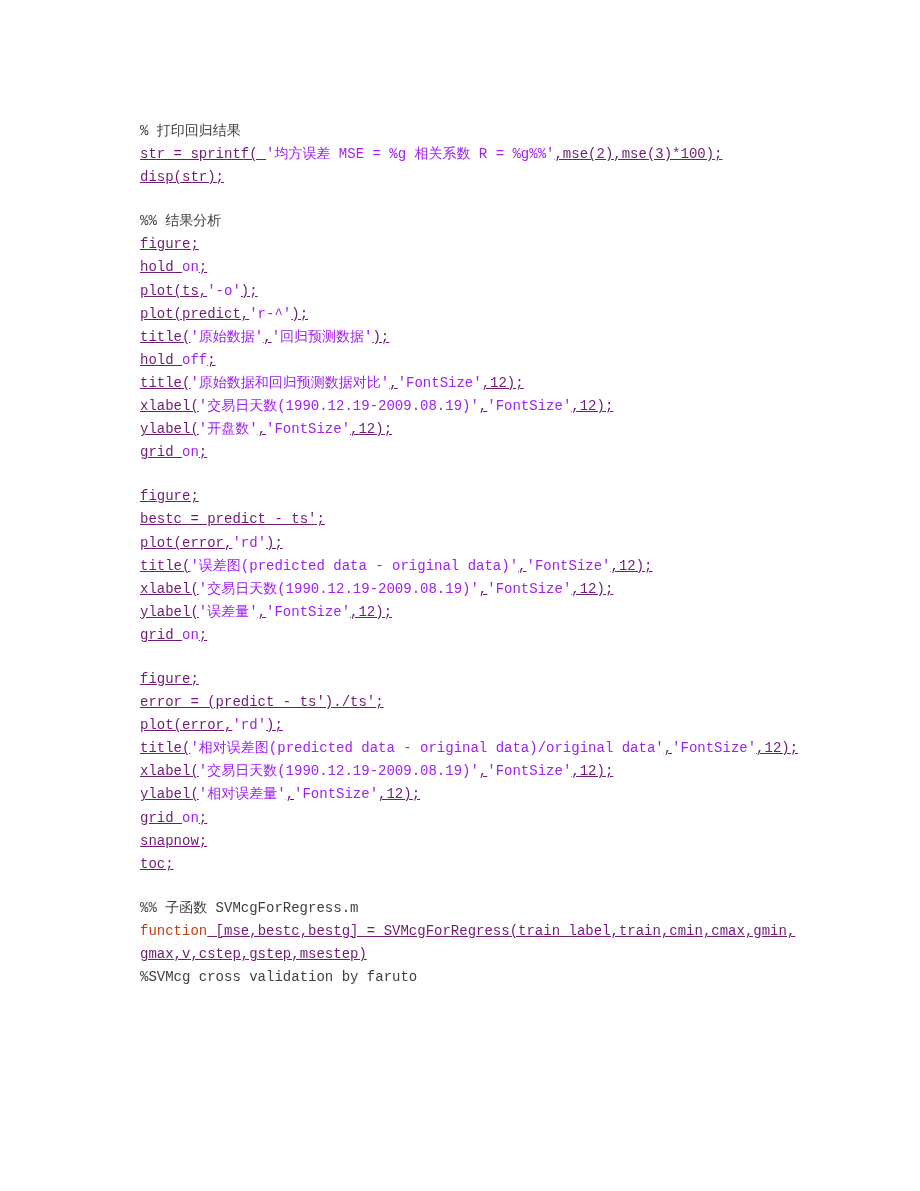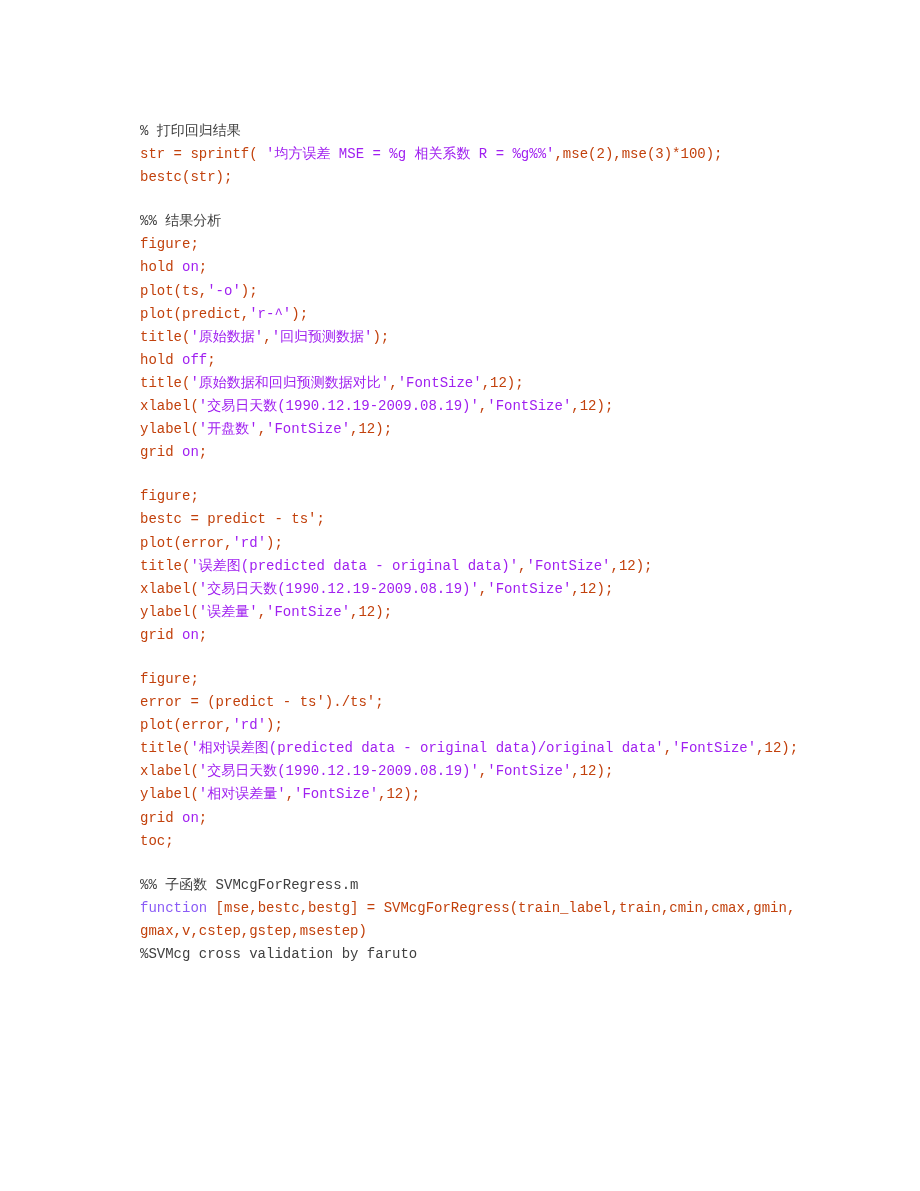--- a/index.html
+++ b/index.html
@@ -10,30 +10,30 @@
     font-size: 14px;
     line-height: 1.65;
     color: #000;
     width: 920px;
     box-sizing: border-box;
   }
   .line { white-space: pre-wrap; word-break: break-all; }
   .blank { height: 1.5em; }
   .c { color: #404040; }   
   .s { color: #A020F0; text-align: center; }   
-  .k { color: #8b5cf6; }   
-  .p { color: #c2410c; }   
+  .k { color: #c2410c; }   
+  .p { color: #701a75; text-decoration: underline; }   
 </style>
 </head>
 <body>
 
 <div id="code-container">
     <div class="line"><span class="c">% 打印回归结果</span></div>
     <div class="line"><span class="p">str = sprintf( </span><span class="s">'均方误差 MSE = %g 相关系数 R = %g%%'</span><span class="p">,mse(2),mse(3)*100);</span></div>
-    <div class="line"><span class="p">bestc(str);</span></div>
+    <div class="line"><span class="p">disp(str);</span></div>
     <div class="blank"></div>
     <div class="line"><span class="c">%% 结果分析</span></div>
     <div class="line"><span class="p">figure;</span></div>
     <div class="line"><span class="p">hold </span><span class="s">on</span><span class="p">;</span></div>
     <div class="line"><span class="p">plot(ts,</span><span class="s">'-o'</span><span class="p">);</span></div>
     <div class="line"><span class="p">plot(predict,</span><span class="s">'r-^'</span><span class="p">);</span></div>
     <div class="line"><span class="p">title(</span><span class="s">'原始数据'</span><span class="p">,</span><span class="s">'回归预测数据'</span><span class="p">);</span></div>
     <div class="line"><span class="p">hold </span><span class="s">off</span><span class="p">;</span></div>
     <div class="line"><span class="p">title(</span><span class="s">'原始数据和回归预测数据对比'</span><span class="p">,</span><span class="s">'FontSize'</span><span class="p">,12);</span></div>
     <div class="line"><span class="p">xlabel(</span><span class="s">'交易日天数(1990.12.19-2009.08.19)'</span><span class="p">,</span><span class="s">'FontSize'</span><span class="p">,12);</span></div>
@@ -48,18 +48,19 @@
     <div class="line"><span class="p">ylabel(</span><span class="s">'误差量'</span><span class="p">,</span><span class="s">'FontSize'</span><span class="p">,12);</span></div>
     <div class="line"><span class="p">grid </span><span class="s">on</span><span class="p">;</span></div>
     <div class="blank"></div>
     <div class="line"><span class="p">figure;</span></div>
     <div class="line"><span class="p">error = (predict - ts')./ts';</span></div>
     <div class="line"><span class="p">plot(error,</span><span class="s">'rd'</span><span class="p">);</span></div>
     <div class="line"><span class="p">title(</span><span class="s">'相对误差图(predicted data - original data)/original data'</span><span class="p">,</span><span class="s">'FontSize'</span><span class="p">,12);</span></div>
     <div class="line"><span class="p">xlabel(</span><span class="s">'交易日天数(1990.12.19-2009.08.19)'</span><span class="p">,</span><span class="s">'FontSize'</span><span class="p">,12);</span></div>
     <div class="line"><span class="p">ylabel(</span><span class="s">'相对误差量'</span><span class="p">,</span><span class="s">'FontSize'</span><span class="p">,12);</span></div>
     <div class="line"><span class="p">grid </span><span class="s">on</span><span class="p">;</span></div>
+    <div class="line"><span class="p">snapnow;</span></div>
     <div class="line"><span class="p">toc;</span></div>
     <div class="blank"></div>
     <div class="line"><span class="c">%% 子函数 SVMcgForRegress.m</span></div>
     <div class="line"><span class="k">function</span><span class="p"> [mse,bestc,bestg] = SVMcgForRegress(train_label,train,cmin,cmax,gmin,gmax,v,cstep,gstep,msestep)</span></div>
     <div class="line"><span class="c">%SVMcg cross validation by faruto</span></div>
   </div>
 
 </body></html>

